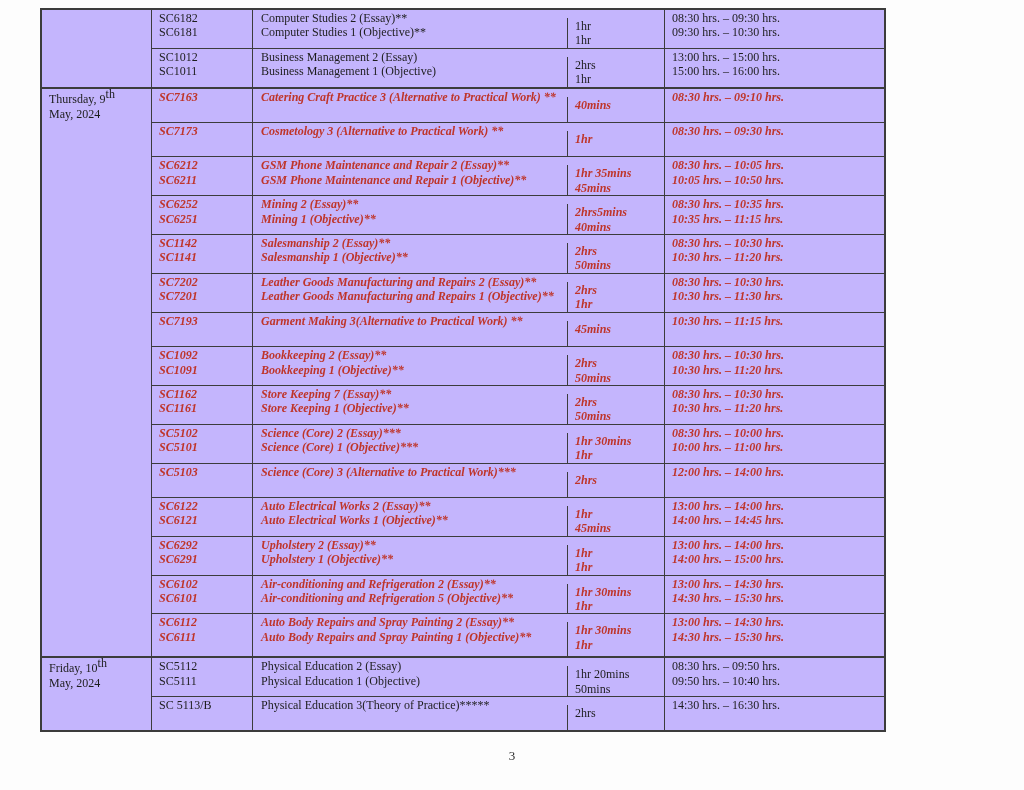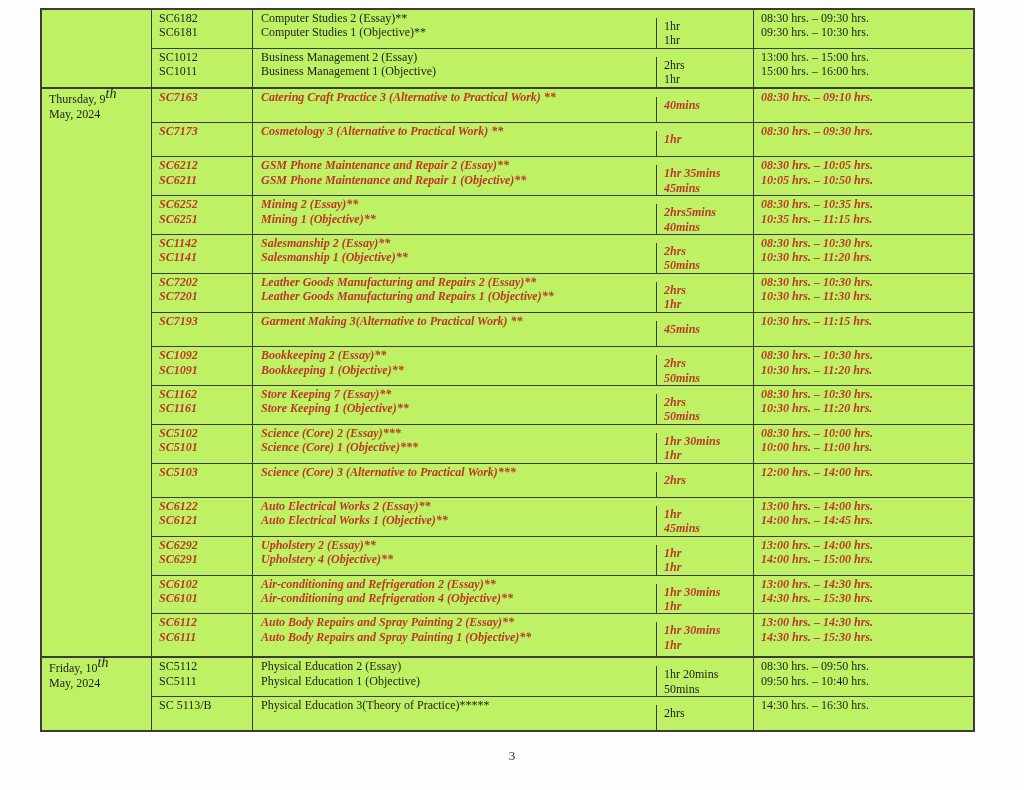--- a/index.html
+++ b/index.html
@@ -1,32 +1,32 @@
 <!DOCTYPE html>
 <html><head>
 <meta charset="utf-8">
 <style>
   html,body{margin:0;padding:0;}
   body{
     width:1024px;height:790px;background:#fdfdfd;position:relative;
     font-family:"Liberation Serif", serif;color:#1e1e1e;
   }
   .timetable{
-    position:absolute;left:40px;top:8px;width:935px;
-    border:2px solid #3c3c3c;box-sizing:border-box;background:#bef264;
+    position:absolute;left:40px;top:8px;width:846px;
+    border:2px solid #3c3c3c;box-sizing:border-box;background:#c4b5fd;
   }
   .section{display:flex;}
   .section + .section{border-top:2px solid #3c3c3c;}
   .datecol{
     flex:0 0 110px;width:110px;box-sizing:border-box;
     border-right:1.5px solid #3c3c3c;
     padding:3px 3px 0 7px;font-size:12px;line-height:15px;color:#1d1d1d;
   }
   .dline{white-space:nowrap;}
-  sup{font-size:14px;line-height:0;font-style:italic;}
+  sup{font-size:12px;line-height:0;}
   .boxes{flex:1;display:flex;flex-direction:column;min-width:0;}
   .box{display:flex;}
   .box + .box{border-top:1.5px solid #3c3c3c;}
   .cell{box-sizing:border-box;padding:1px 4px 0 7px;overflow:hidden;}
   .cell + .cell{border-left:1.5px solid #3c3c3c;}
   .c-code{flex:0 0 100px;}
   .c-subject{flex:1;padding-left:8px;}
   .c-duration{flex:0 0 97px;margin-top:8px;}
   .c-time{flex:0 0 220px;}
   .ln{font-size:12px;line-height:14.4px;white-space:nowrap;color:#1d1d1d;}
@@ -294,39 +294,39 @@
             <div class="ln">14:00 hrs. – 14:45 hrs.</div>
           </div>
       </div>
       <div class="box pair">
         <div class="cell c-code">
             <div class="ln">SC6292</div>
             <div class="ln">SC6291</div>
           </div>
         <div class="cell c-subject">
             <div class="ln">Upholstery 2 (Essay)**</div>
-            <div class="ln">Upholstery 4 (Objective)**</div>
+            <div class="ln">Upholstery 1 (Objective)**</div>
           </div>
         <div class="cell c-duration">
             <div class="ln">1hr</div>
             <div class="ln">1hr</div>
           </div>
         <div class="cell c-time">
             <div class="ln">13:00 hrs. – 14:00 hrs.</div>
             <div class="ln">14:00 hrs. – 15:00 hrs.</div>
           </div>
       </div>
       <div class="box pair">
         <div class="cell c-code">
             <div class="ln">SC6102</div>
             <div class="ln">SC6101</div>
           </div>
         <div class="cell c-subject">
             <div class="ln">Air-conditioning and Refrigeration 2 (Essay)**</div>
-            <div class="ln">Air-conditioning and Refrigeration 4 (Objective)**</div>
+            <div class="ln">Air-conditioning and Refrigeration 5 (Objective)**</div>
           </div>
         <div class="cell c-duration">
             <div class="ln">1hr 30mins</div>
             <div class="ln">1hr</div>
           </div>
         <div class="cell c-time">
             <div class="ln">13:00 hrs. – 14:30 hrs.</div>
             <div class="ln">14:30 hrs. – 15:30 hrs.</div>
           </div>
       </div>

